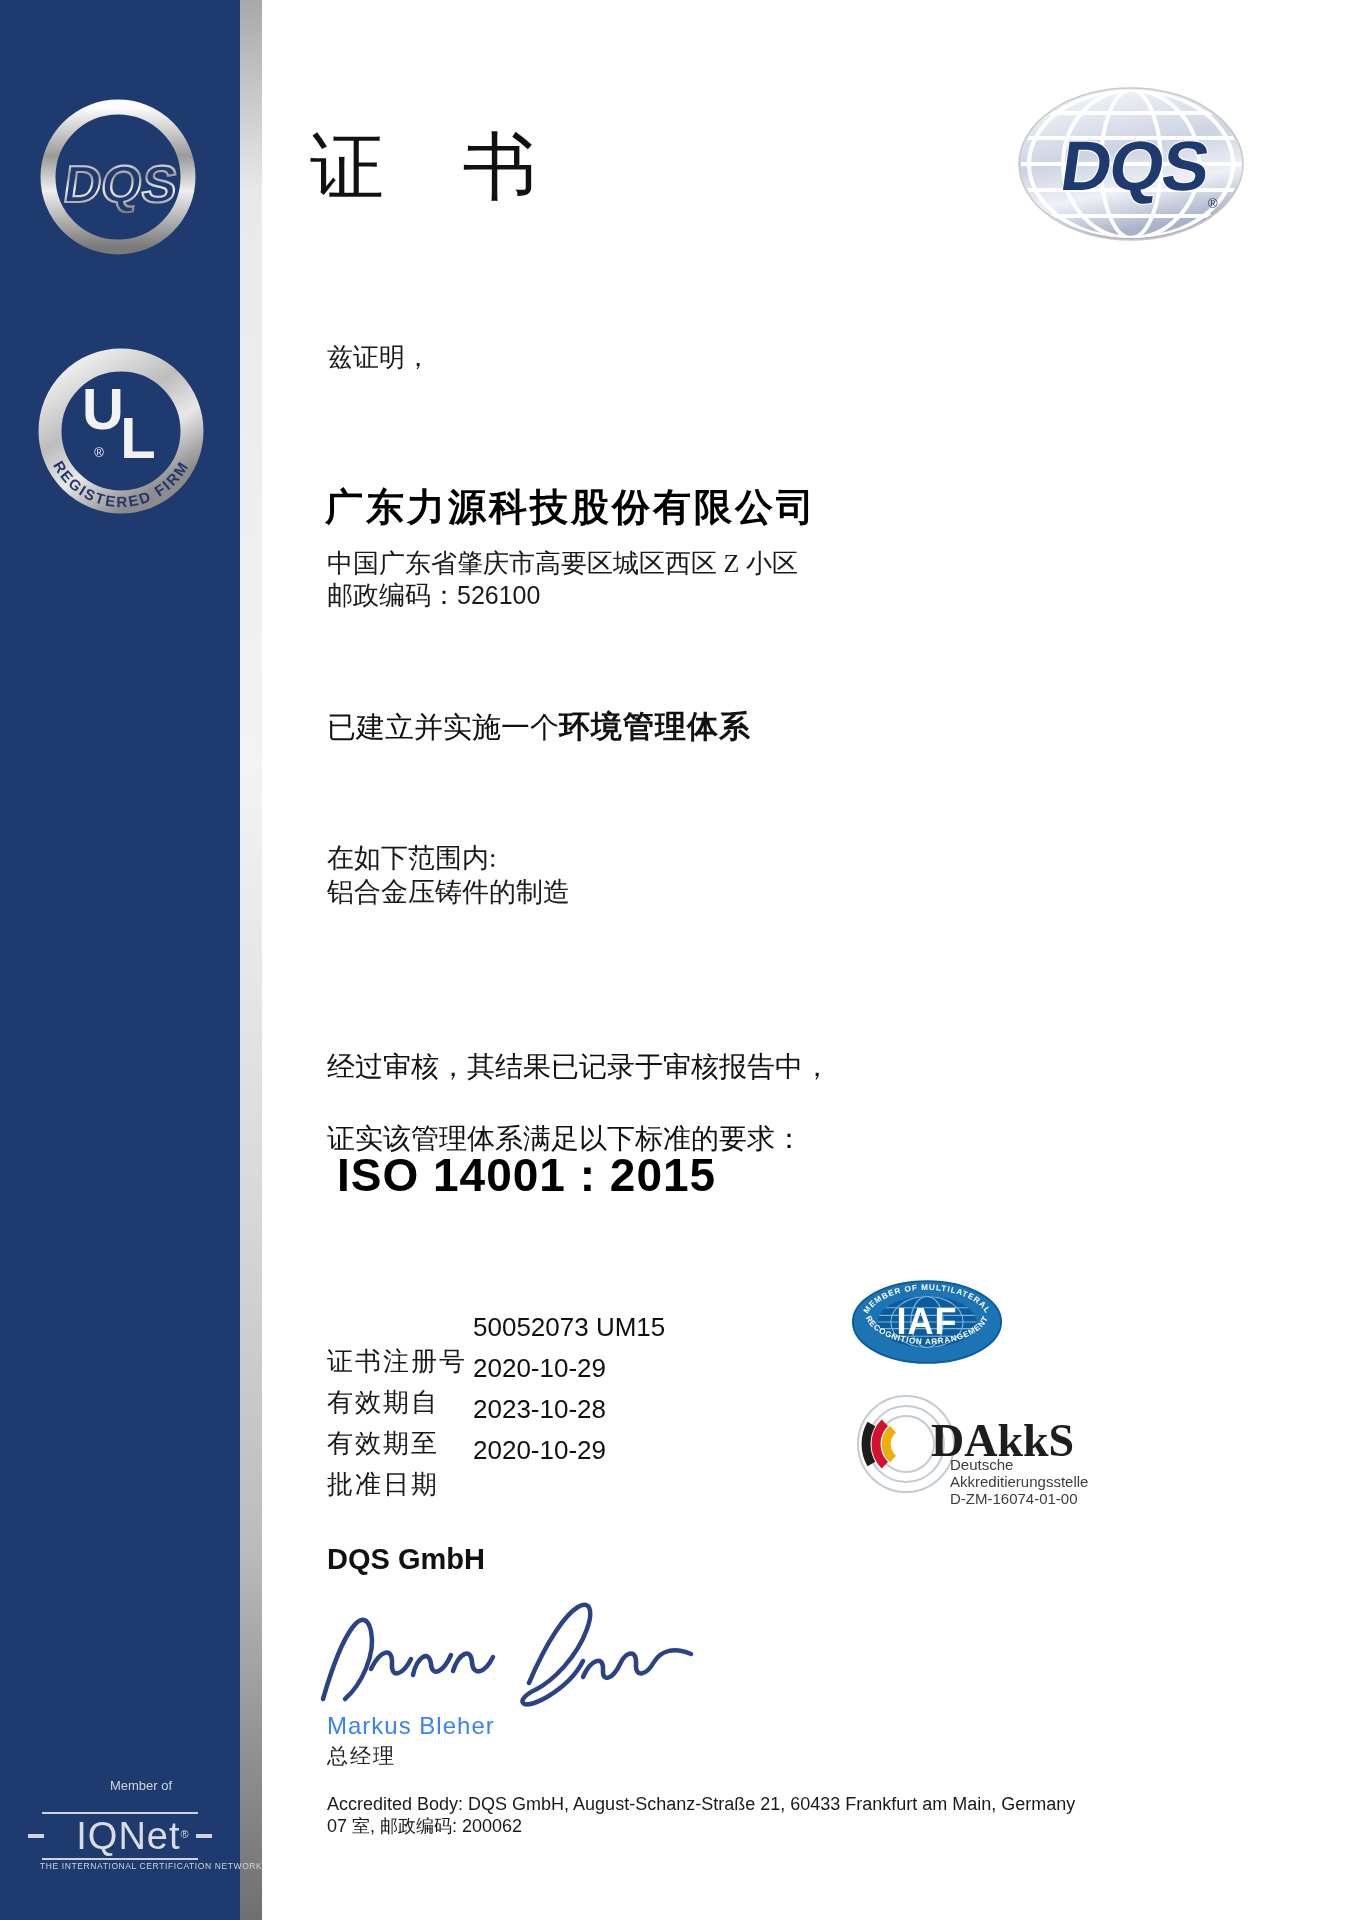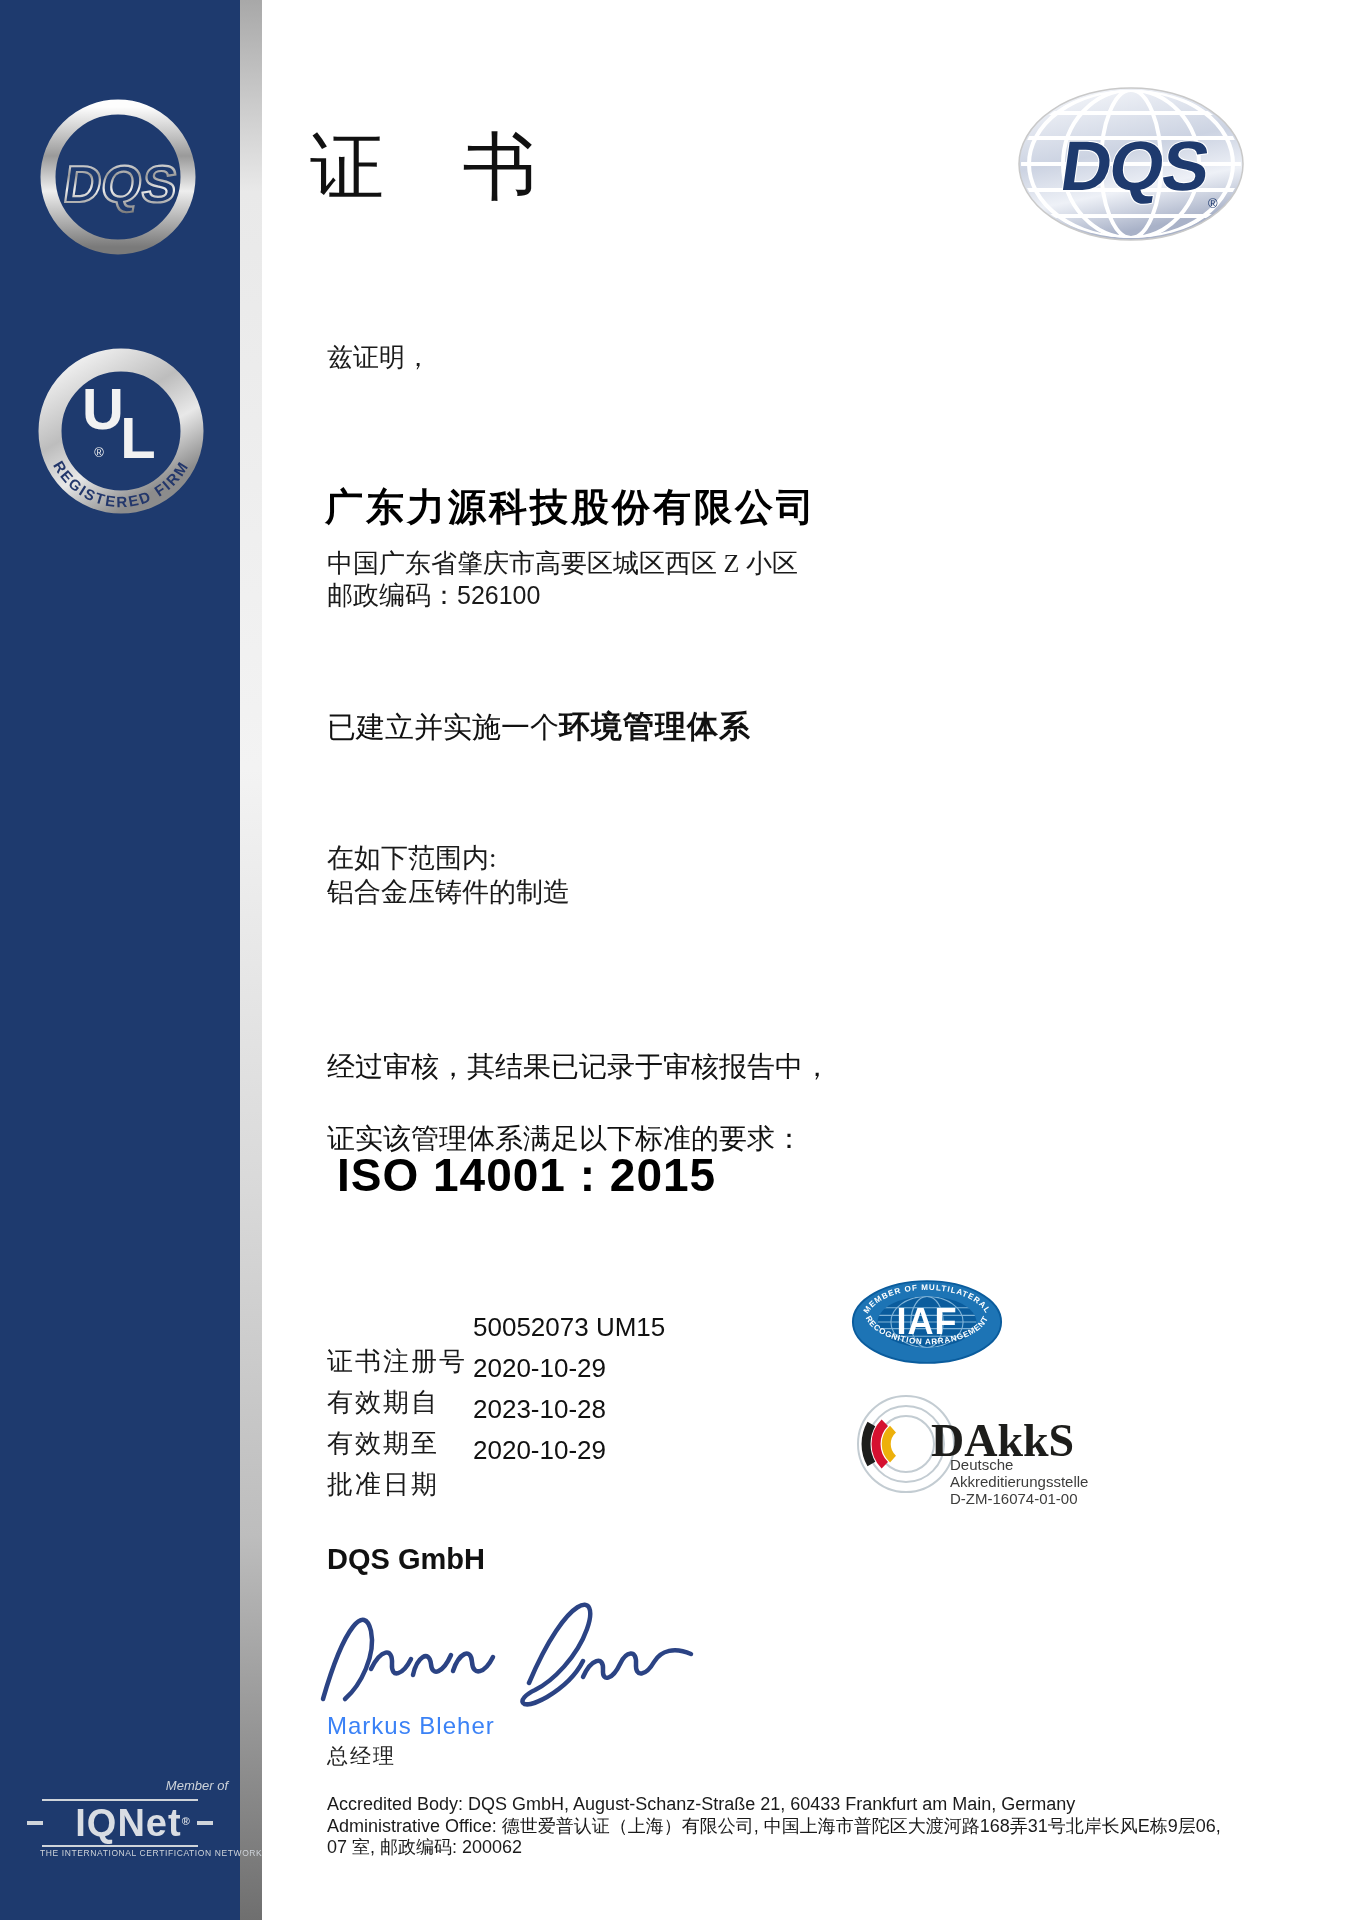--- a/index.html
+++ b/index.html
@@ -12,25 +12,25 @@
     background:linear-gradient(180deg,#a8a8a8 0%,#e9e9e9 10%,#f3f3f3 40%,#d9d9d9 62%,#bdbdbd 80%,#6f6f6f 100%); }
 
   .abs { position:absolute; }
 
   
   .sidebar-dqs { left:28px; top:86px; width:185px; height:185px; }
   .sidebar-ul  { left:35px; top:345px; width:172px; height:172px; }
 
   .iqnet { left:12px; top:1778px; width:216px; color:#d9dde3; text-align:center;
            font-family:"Liberation Sans","DejaVu Sans",sans-serif; }
-  .iqnet-member { font-size:13px; text-align:right; padding-left:42px; color:#cfd4da; margin-bottom:6px;font-style:italic; }
+  .iqnet-member { font-size:13px; text-align:center; padding-left:42px; color:#cfd4da; margin-bottom:19px; }
   .iqnet-line { height:2px; background:#cfd4da; margin:0 30px; }
   .iqnet-row { display:flex; align-items:center; justify-content:center; gap:6px; }
   .iqnet-dash { width:16px; height:4px; background:#cfd4da; }
-  .iqnet-name { font-size:38px; font-weight:bold; letter-spacing:1px; line-height:44px; position:relative;margin-left:26px; }
+  .iqnet-name { font-size:38px; font-weight:normal; letter-spacing:1px; line-height:44px; position:relative;margin-left:26px; }
   .iqnet-reg { font-size:11px; vertical-align:top; position:relative; top:-2px; }
   .iqnet-caption { font-size:8.5px; letter-spacing:0.6px; margin:1px 28px 0; color:#cfd4da; white-space:nowrap;text-align:center; }
 
   
   .doc-title { left:310px; top:118px; font-size:74px; color:#111; word-spacing:56px; letter-spacing:2px; }
   .dqs-globe { left:1012px; top:80px; width:238px; height:168px; }
 
   
   .intro { left:327px; top:340px; font-size:26px; color:#1a1a1a; }
   .company { left:325px; top:482px; font-size:38px; font-weight:bold; color:#000; letter-spacing:3px; }
@@ -265,17 +265,16 @@
       <path d="M 214,98 C 252,8 286,4 272,44 C 262,72 238,96 220,105 C 200,114 204,128 232,112 C 252,100 262,88 268,76"></path>
       <path d="M 268,92 C 276,74 289,70 288,85 C 287,98 298,94 305,79 C 311,66 322,64 321,79 C 320,93 331,91 339,77 C 346,65 360,62 376,69"></path>
     </g>
   </svg>
 
   <div class="abs signer-name">Markus Bleher</div>
   <div class="abs signer-title">总经理</div>
 
   <div class="abs footer">
     <div>Accredited Body: DQS GmbH, August-Schanz-Straße 21, 60433 Frankfurt am Main, Germany</div>
-    <div>Administrative Office: 德世爱普认证（上海）有限公司, 中国上海市普陀区大渡河路168弄31号北岸长风E栋9层06,</div>
     <div>07 室, 邮政编码: 200062</div>
   </div>
 
 </div>
 
 </body></html>

